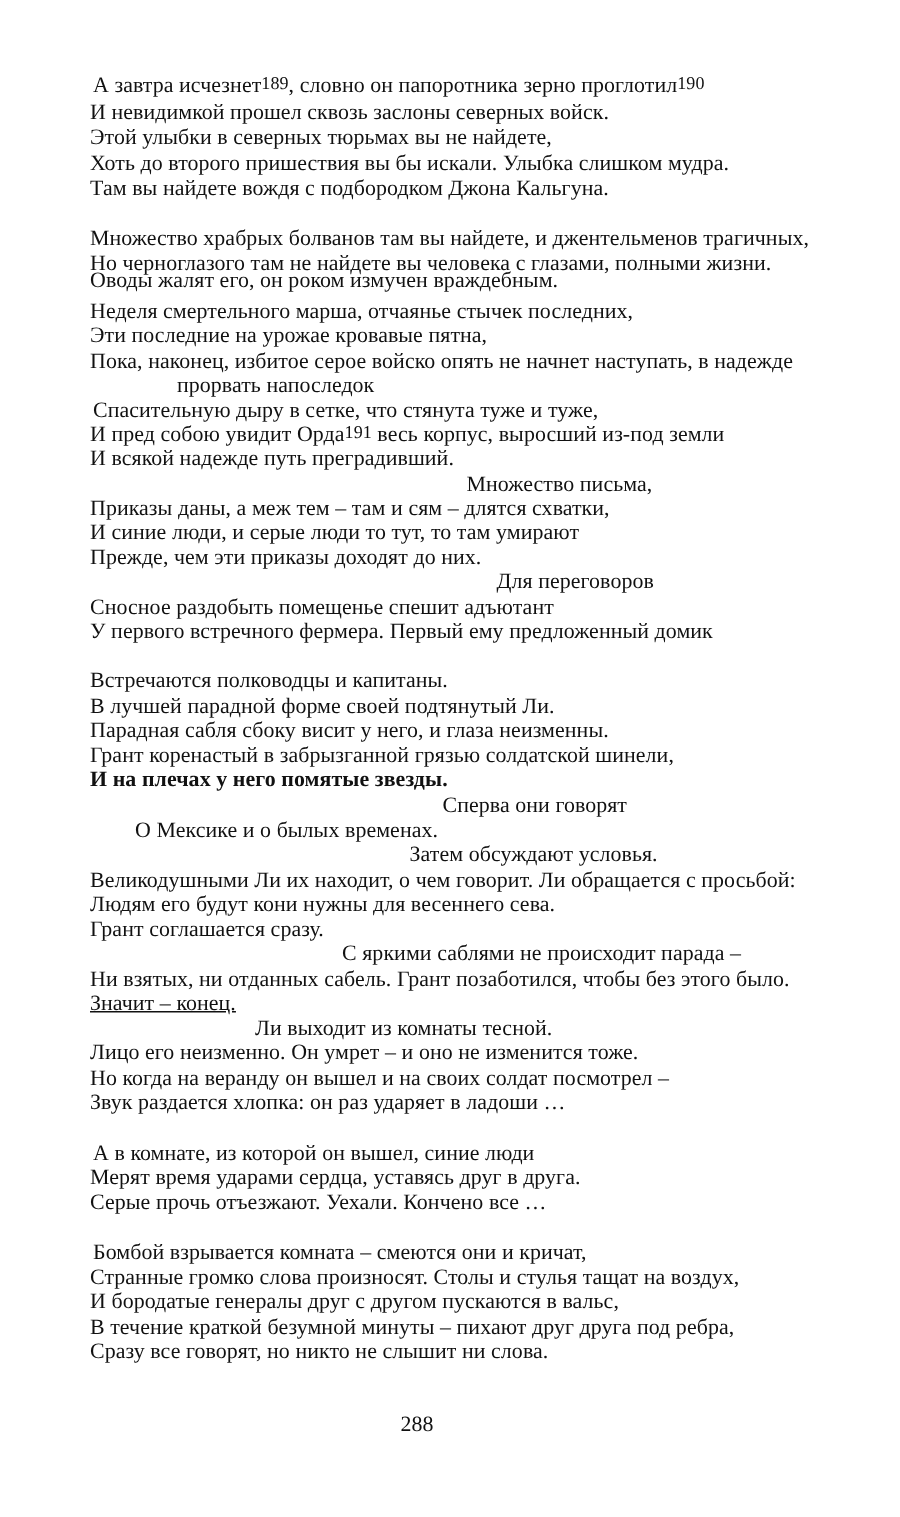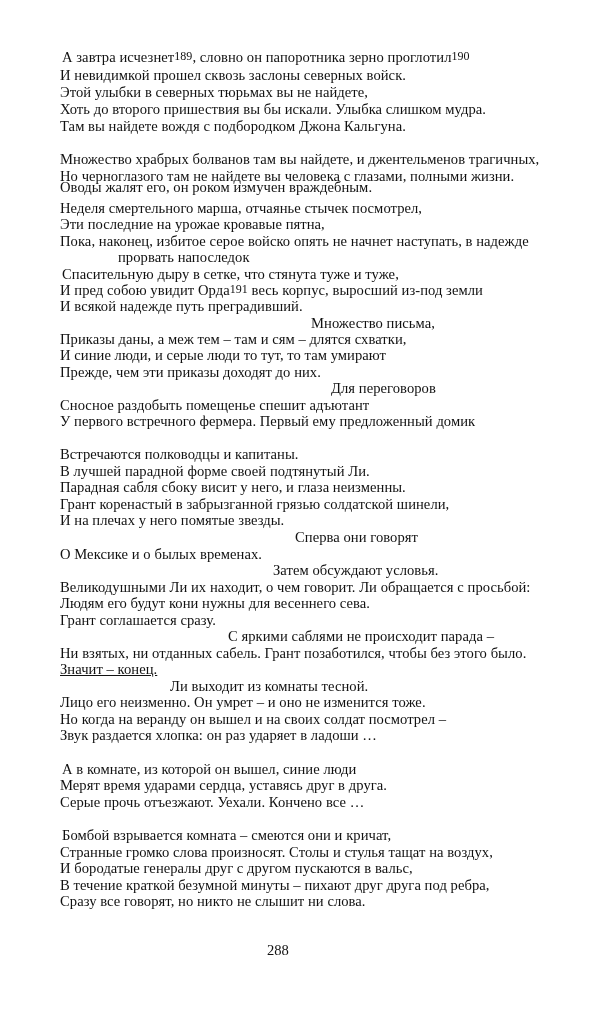--- a/index.html
+++ b/index.html
@@ -15,41 +15,41 @@
 <div class="page">
   <div class="line" style="top:49px;left:62px;"><span>А завтра исчезнет</span><sup>189</sup><span>, словно он папоротника зерно проглотил</span><sup>190</sup></div>
   <div class="line" style="top:67px;">И невидимкой прошел сквозь заслоны северных войск.</div>
   <div class="line" style="top:84px;">Этой улыбки в северных тюрьмах вы не найдете,</div>
   <div class="line" style="top:101px;">Хоть до второго пришествия вы бы искали. Улыбка слишком мудра.</div>
   <div class="line" style="top:118px;">Там вы найдете вождя с подбородком Джона Кальгуна.</div>
   <div class="line" style="top:135px;margin-top:44px;">Оводы жалят его, он роком измучен враждебным.</div>
   <div class="line" style="top:151px;">Множество храбрых болванов там вы найдете, и джентельменов трагичных,</div>
   <div class="line" style="top:168px;">Но черноглазого там не найдете вы человека с глазами, полными жизни.</div>
 
-  <div class="line" style="top:200px;">Неделя смертельного марша, отчаянье стычек посмотрел,</div>
+  <div class="line" style="top:200px;">Неделя смертельного марша, отчаянье стычек последних,</div>
   <div class="line" style="top:216px;">Эти последние на урожае кровавые пятна,</div>
   <div class="line" style="top:233px;">Пока, наконец, избитое серое войско опять не начнет наступать, в надежде</div>
   <div class="line" style="top:249px;left:118px;">прорвать напоследок</div>
   <div class="line" style="top:266px;left:62px;">Спасительную дыру в сетке, что стянута туже и туже,</div>
   <div class="line" style="top:282px;"><span>И пред собою увидит Орда</span><sup>191</sup><span> весь корпус, выросший из-под земли</span></div>
   <div class="line" style="top:298px;">И всякой надежде путь преградивший.</div>
   <div class="line" style="top:315px;left:311px;">Множество письма,</div>
   <div class="line" style="top:331px;">Приказы даны, а меж тем – там и сям – длятся схватки,</div>
   <div class="line" style="top:347px;">И синие люди, и серые люди то тут, то там умирают</div>
   <div class="line" style="top:364px;">Прежде, чем эти приказы доходят до них.</div>
   <div class="line" style="top:380px;left:331px;">Для переговоров</div>
   <div class="line" style="top:397px;">Сносное раздобыть помещенье спешит адъютант</div>
   <div class="line" style="top:413px;">У первого встречного фермера. Первый ему предложенный домик</div>
   <div class="line" style="top:446px;">Встречаются полководцы и капитаны.</div>
   <div class="line" style="top:463px;">В лучшей парадной форме своей подтянутый Ли.</div>
   <div class="line" style="top:479px;">Парадная сабля сбоку висит у него, и глаза неизменны.</div>
   <div class="line" style="top:496px;">Грант коренастый в забрызганной грязью солдатской шинели,</div>
-  <div class="line" style="top:512px;">И на плечах у него помятые звезды.</div>
+  <div class="line" style="top:512px;font-weight:bold;">И на плечах у него помятые звезды.</div>
   <div class="line" style="top:529px;left:295px;">Сперва они говорят</div>
-  <div class="line" style="top:546px;">О Мексике и о былых временах.</div>
+  <div class="line" style="top:546px;margin-left:30px;">О Мексике и о былых временах.</div>
   <div class="line" style="top:562px;left:273px;">Затем обсуждают условья.</div>
   <div class="line" style="top:579px;">Великодушными Ли их находит, о чем говорит. Ли обращается с просьбой:</div>
   <div class="line" style="top:595px;">Людям его будут кони нужны для весеннего сева.</div>
   <div class="line" style="top:612px;">Грант соглашается сразу.</div>
   <div class="line" style="top:628px;left:228px;">С яркими саблями не происходит парада –</div>
   <div class="line" style="top:645px;">Ни взятых, ни отданных сабель. Грант позаботился, чтобы без этого было.</div>
   <div class="line" style="top:661px;text-decoration:underline;">Значит – конец.</div>
   <div class="line" style="top:678px;left:170px;">Ли выходит из комнаты тесной.</div>
   <div class="line" style="top:694px;">Лицо его неизменно. Он умрет – и оно не изменится тоже.</div>
   <div class="line" style="top:711px;">Но когда на веранду он вышел и на своих солдат посмотрел –</div>

